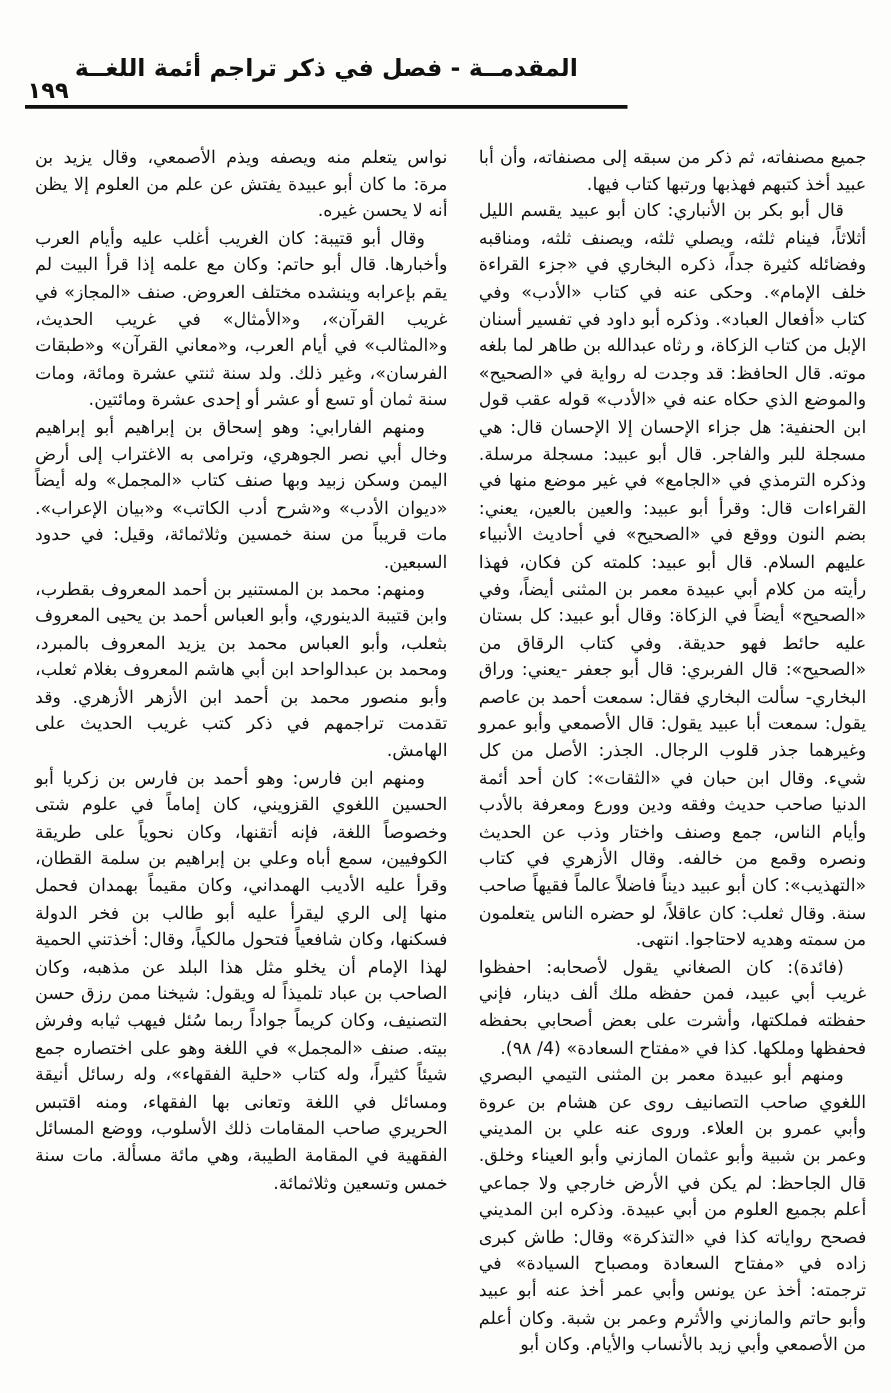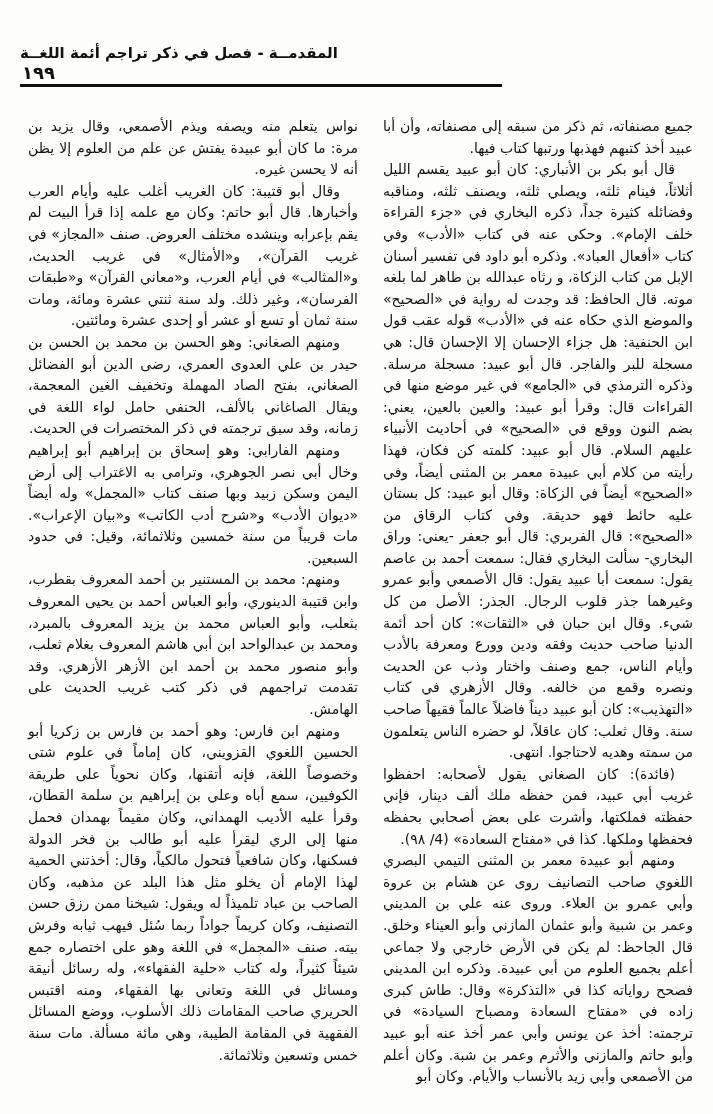--- a/index.html
+++ b/index.html
@@ -9,22 +9,22 @@
     font-family: "DejaVu Sans", sans-serif;
     color: #111;
     position: relative;
   }
   .page { position: absolute; left: 0; top: 0; width: 713px; height: 1114px; }
   .header {
     position: absolute; left: 20px; top: 44px; width: 482px; height: 28px;
   }
   .header-title {
     position: absolute; right: 0; top: 0;
-    font-weight: bold; font-size: 15px; direction: rtl; white-space: nowrap;
-    left: 0; text-align: left;
+    font-weight: bold; font-size: 19px; direction: rtl; white-space: nowrap;
+    left: 0; text-align: center;
   }
   .page-number {
     position: absolute; left: 22px; top: 62px;
     font-weight: bold; font-size: 18px; letter-spacing: 1px;
   }
   .header-rule {
     position: absolute; left: 20px; top: 84px; width: 482px; height: 3px; background: #111;
   }
   .col {
     position: absolute; top: 116px;
@@ -49,18 +49,17 @@
   <div class="col col-right">
     <p>جميع مصنفاته، ثم ذكر من سبقه إلى مصنفاته، وأن أبا عبيد أخذ كتبهم فهذبها ورتبها كتاب فيها.</p>
     <p class="indent">قال أبو بكر بن الأنباري: كان أبو عبيد يقسم الليل أثلاثاً، فينام ثلثه، ويصلي ثلثه، ويصنف ثلثه، ومناقبه وفضائله كثيرة جداً، ذكره البخاري في «جزء القراءة خلف الإمام». وحكى عنه في كتاب «الأدب» وفي كتاب «أفعال العباد». وذكره أبو داود في تفسير أسنان الإبل من كتاب الزكاة، و رثاه عبدالله بن طاهر لما بلغه موته. قال الحافظ: قد وجدت له رواية في «الصحيح» والموضع الذي حكاه عنه في «الأدب» قوله عقب قول ابن الحنفية: هل جزاء الإحسان إلا الإحسان قال: هي مسجلة للبر والفاجر. قال أبو عبيد: مسجلة مرسلة. وذكره الترمذي في «الجامع» في غير موضع منها في القراءات قال: وقرأ أبو عبيد: والعين بالعين، يعني: بضم النون ووقع في «الصحيح» في أحاديث الأنبياء عليهم السلام. قال أبو عبيد: كلمته كن فكان، فهذا رأيته من كلام أبي عبيدة معمر بن المثنى أيضاً، وفي «الصحيح» أيضاً في الزكاة: وقال أبو عبيد: كل بستان عليه حائط فهو حديقة. وفي كتاب الرقاق من «الصحيح»: قال الفربري: قال أبو جعفر -يعني: وراق البخاري- سألت البخاري فقال: سمعت أحمد بن عاصم يقول: سمعت أبا عبيد يقول: قال الأصمعي وأبو عمرو وغيرهما جذر قلوب الرجال. الجذر: الأصل من كل شيء. وقال ابن حبان في «الثقات»: كان أحد أئمة الدنيا صاحب حديث وفقه ودين وورع ومعرفة بالأدب وأيام الناس، جمع وصنف واختار وذب عن الحديث ونصره وقمع من خالفه. وقال الأزهري في كتاب «التهذيب»: كان أبو عبيد ديناً فاضلاً عالماً فقيهاً صاحب سنة. وقال ثعلب: كان عاقلاً، لو حضره الناس يتعلمون من سمته وهديه لاحتاجوا. انتهى.</p>
     <p class="indent">(فائدة): كان الصغاني يقول لأصحابه: احفظوا غريب أبي عبيد، فمن حفظه ملك ألف دينار، فإني حفظته فملكتها، وأشرت على بعض أصحابي بحفظه فحفظها وملكها. كذا في «مفتاح السعادة» (4/ ٩٨).</p>
     <p class="indent">ومنهم أبو عبيدة معمر بن المثنى التيمي البصري اللغوي صاحب التصانيف روى عن هشام بن عروة وأبي عمرو بن العلاء. وروى عنه علي بن المديني وعمر بن شبية وأبو عثمان المازني وأبو العيناء وخلق. قال الجاحظ: لم يكن في الأرض خارجي ولا جماعي أعلم بجميع العلوم من أبي عبيدة. وذكره ابن المديني فصحح رواياته كذا في «التذكرة» وقال: طاش كبرى زاده في «مفتاح السعادة ومصباح السيادة» في ترجمته: أخذ عن يونس وأبي عمر أخذ عنه أبو عبيد وأبو حاتم والمازني والأثرم وعمر بن شبة. وكان أعلم من الأصمعي وأبي زيد بالأنساب والأيام. وكان أبو</p>
   </div>
 
   <div class="col col-left">
     <p>نواس يتعلم منه ويصفه ويذم الأصمعي، وقال يزيد بن مرة: ما كان أبو عبيدة يفتش عن علم من العلوم إلا يظن أنه لا يحسن غيره.</p>
     <p class="indent">وقال أبو قتيبة: كان الغريب أغلب عليه وأيام العرب وأخبارها. قال أبو حاتم: وكان مع علمه إذا قرأ البيت لم يقم بإعرابه وينشده مختلف العروض. صنف «المجاز» في غريب القرآن»، و«الأمثال» في غريب الحديث، و«المثالب» في أيام العرب، و«معاني القرآن» و«طبقات الفرسان»، وغير ذلك. ولد سنة ثنتي عشرة ومائة، ومات سنة ثمان أو تسع أو عشر أو إحدى عشرة ومائتين.</p>
-    <p class="indent">ومنهم الصغاني: وهو الحسن بن محمد بن الحسن بن حيدر بن علي العدوى العمري، رضى الدين أبو الفضائل الصغاني، بفتح الصاد المهملة وتخفيف الغين المعجمة، ويقال الصاغاني بالألف، الحنفي حامل لواء اللغة في زمانه، وقد سبق ترجمته في ذكر المختصرات في الحديث.</p>
     <p class="indent">ومنهم الفارابي: وهو إسحاق بن إبراهيم أبو إبراهيم وخال أبي نصر الجوهري، وترامى به الاغتراب إلى أرض اليمن وسكن زبيد وبها صنف كتاب «المجمل» وله أيضاً «ديوان الأدب» و«شرح أدب الكاتب» و«بيان الإعراب». مات قريباً من سنة خمسين وثلاثمائة، وقيل: في حدود السبعين.</p>
     <p class="indent">ومنهم: محمد بن المستنير بن أحمد المعروف بقطرب، وابن قتيبة الدينوري، وأبو العباس أحمد بن يحيى المعروف بثعلب، وأبو العباس محمد بن يزيد المعروف بالمبرد، ومحمد بن عبدالواحد ابن أبي هاشم المعروف بغلام ثعلب، وأبو منصور محمد بن أحمد ابن الأزهر الأزهري. وقد تقدمت تراجمهم في ذكر كتب غريب الحديث على الهامش.</p>
     <p class="indent">ومنهم ابن فارس: وهو أحمد بن فارس بن زكريا أبو الحسين اللغوي القزويني، كان إماماً في علوم شتى وخصوصاً اللغة، فإنه أتقنها، وكان نحوياً على طريقة الكوفيين، سمع أباه وعلي بن إبراهيم بن سلمة القطان، وقرأ عليه الأديب الهمداني، وكان مقيماً بهمدان فحمل منها إلى الري ليقرأ عليه أبو طالب بن فخر الدولة فسكنها، وكان شافعياً فتحول مالكياً، وقال: أخذتني الحمية لهذا الإمام أن يخلو مثل هذا البلد عن مذهبه، وكان الصاحب بن عباد تلميذاً له ويقول: شيخنا ممن رزق حسن التصنيف، وكان كريماً جواداً ربما سُئل فيهب ثيابه وفرش بيته. صنف «المجمل» في اللغة وهو على اختصاره جمع شيئاً كثيراً، وله كتاب «حلية الفقهاء»، وله رسائل أنيقة ومسائل في اللغة وتعانى بها الفقهاء، ومنه اقتبس الحريري صاحب المقامات ذلك الأسلوب، ووضع المسائل الفقهية في المقامة الطيبة، وهي مائة مسألة. مات سنة خمس وتسعين وثلاثمائة.</p>
   </div>
 </div>
 
 </body></html>

